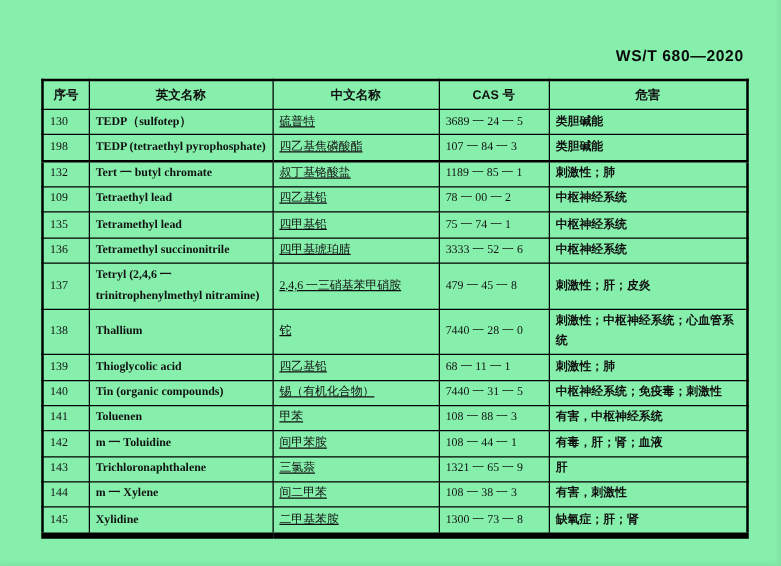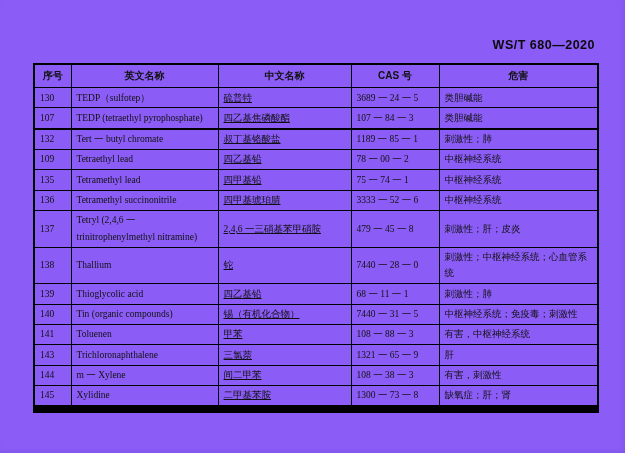--- a/index.html
+++ b/index.html
@@ -1,20 +1,20 @@
 <!DOCTYPE html>
 <html><head>
 <meta charset="utf-8">
 <style>
   html, body { margin: 0; padding: 0; background: #e8e8e8; }
   .page {
     position: relative;
     width: 625px;
     height: 453px;
-    background: #8b5cf6;
+    background: #86efac;
     font-family: "Liberation Serif", "DejaVu Serif", serif;
     color: #111111;
     overflow: hidden;
     box-shadow: inset -2px -2px 4px rgba(0,0,0,0.06);
   }
   .doc-number {
     position: absolute;
     top: 38px;
     right: 30px;
     font-family: "Liberation Sans", "DejaVu Sans", sans-serif;
@@ -45,27 +45,27 @@
     padding: 1px 6px;
     font-family: "Liberation Sans", "DejaVu Sans", sans-serif;
     font-size: 10px;
   }
   table.subst td {
     padding: 1.5px 5px;
     line-height: 1.72;
     text-align: left;
   }
   td.c-no { text-align: center; padding: 1.5px 2px; font-family: Liberation Serif, serif; }
-  td.c-en { padding-left: 6px; padding-right: 2px; }
+  td.c-en { padding-left: 6px; padding-right: 2px; font-weight: bold; }
   td.c-zh { padding-left: 6px; text-decoration: underline; }
   td.c-cas { padding-left: 7px; padding-right: 2px; }
-  td.c-haz { padding-left: 6px; padding-right: 3px; }
+  td.c-haz { padding-left: 6px; padding-right: 3px; font-weight: bold; }
   
   tbody tr:nth-child(2) td { border-bottom: 2.5px solid #000; }
-  tbody tr:last-child td { border-bottom: 8px solid #000000; }
+  tbody tr:last-child td { border-bottom: 5px solid #000000; }
 </style>
 </head>
 <body>
 
 <div class="page">
 
   <div class="doc-number">WS/T 680—2020</div>
 
   <table class="subst">
     <colgroup>
@@ -86,21 +86,21 @@
     </thead>
     <tbody>
         <tr>
       <td class="c-no">130</td>
       <td class="c-en">TEDP（sulfotep）</td>
       <td class="c-zh">硫普特</td>
       <td class="c-cas">3689 一 24 一 5</td>
       <td class="c-haz">类胆碱能</td>
     </tr>
         <tr>
-      <td class="c-no">107</td>
+      <td class="c-no">198</td>
       <td class="c-en">TEDP (tetraethyl pyrophosphate)</td>
       <td class="c-zh">四乙基焦磷酸酯</td>
       <td class="c-cas">107 一 84 一 3</td>
       <td class="c-haz">类胆碱能</td>
     </tr>
         <tr>
       <td class="c-no">132</td>
       <td class="c-en">Tert 一 butyl chromate</td>
       <td class="c-zh">叔丁基铬酸盐</td>
       <td class="c-cas">1189 一 85 一 1</td>
@@ -156,20 +156,27 @@
       <td class="c-haz">中枢神经系统；免疫毒；刺激性</td>
     </tr>
         <tr>
       <td class="c-no">141</td>
       <td class="c-en">Toluenen</td>
       <td class="c-zh">甲苯</td>
       <td class="c-cas">108 一 88 一 3</td>
       <td class="c-haz">有害，中枢神经系统</td>
     </tr>
         <tr>
+      <td class="c-no">142</td>
+      <td class="c-en">m 一 Toluidine</td>
+      <td class="c-zh">间甲苯胺</td>
+      <td class="c-cas">108 一 44 一 1</td>
+      <td class="c-haz">有毒，肝；肾；血液</td>
+    </tr>
+        <tr>
       <td class="c-no">143</td>
       <td class="c-en">Trichloronaphthalene</td>
       <td class="c-zh">三氯萘</td>
       <td class="c-cas">1321 一 65 一 9</td>
       <td class="c-haz">肝</td>
     </tr>
         <tr>
       <td class="c-no">144</td>
       <td class="c-en">m 一 Xylene</td>
       <td class="c-zh">间二甲苯</td>

